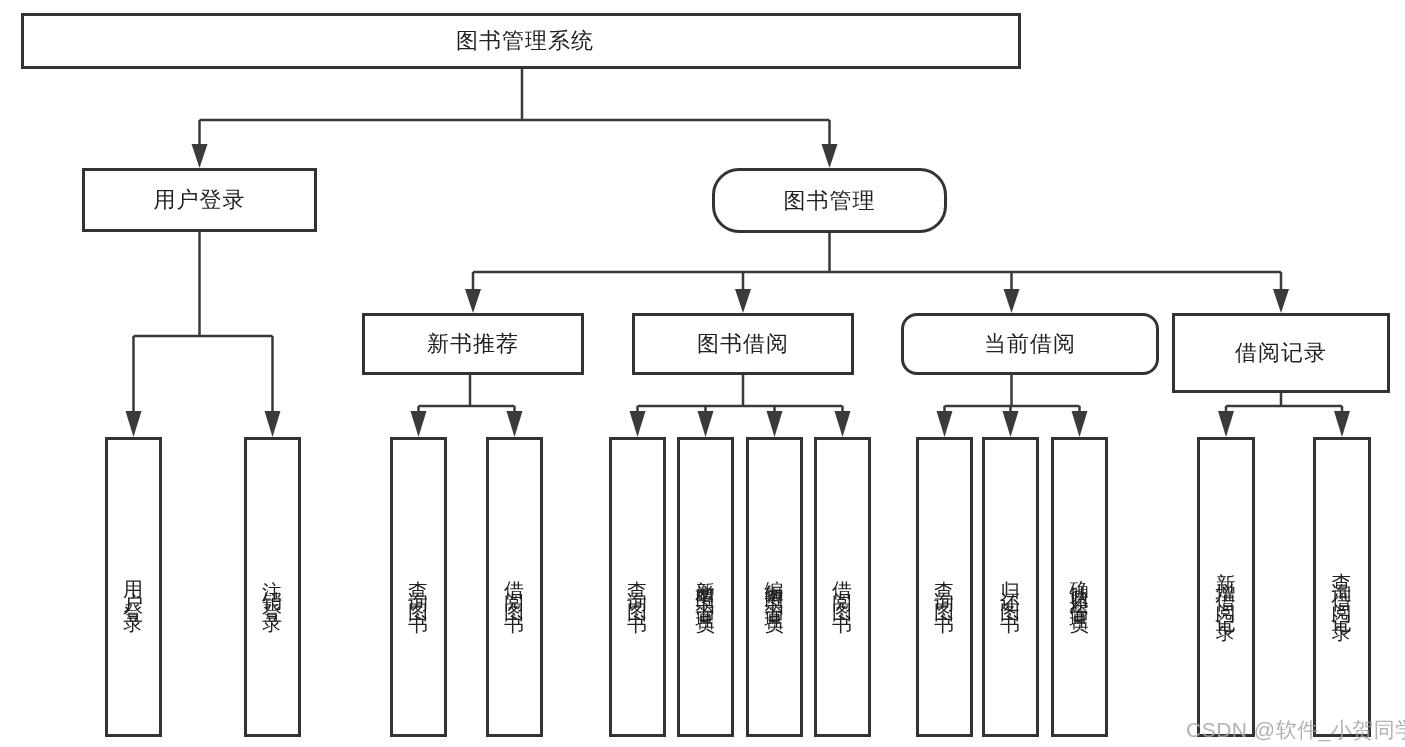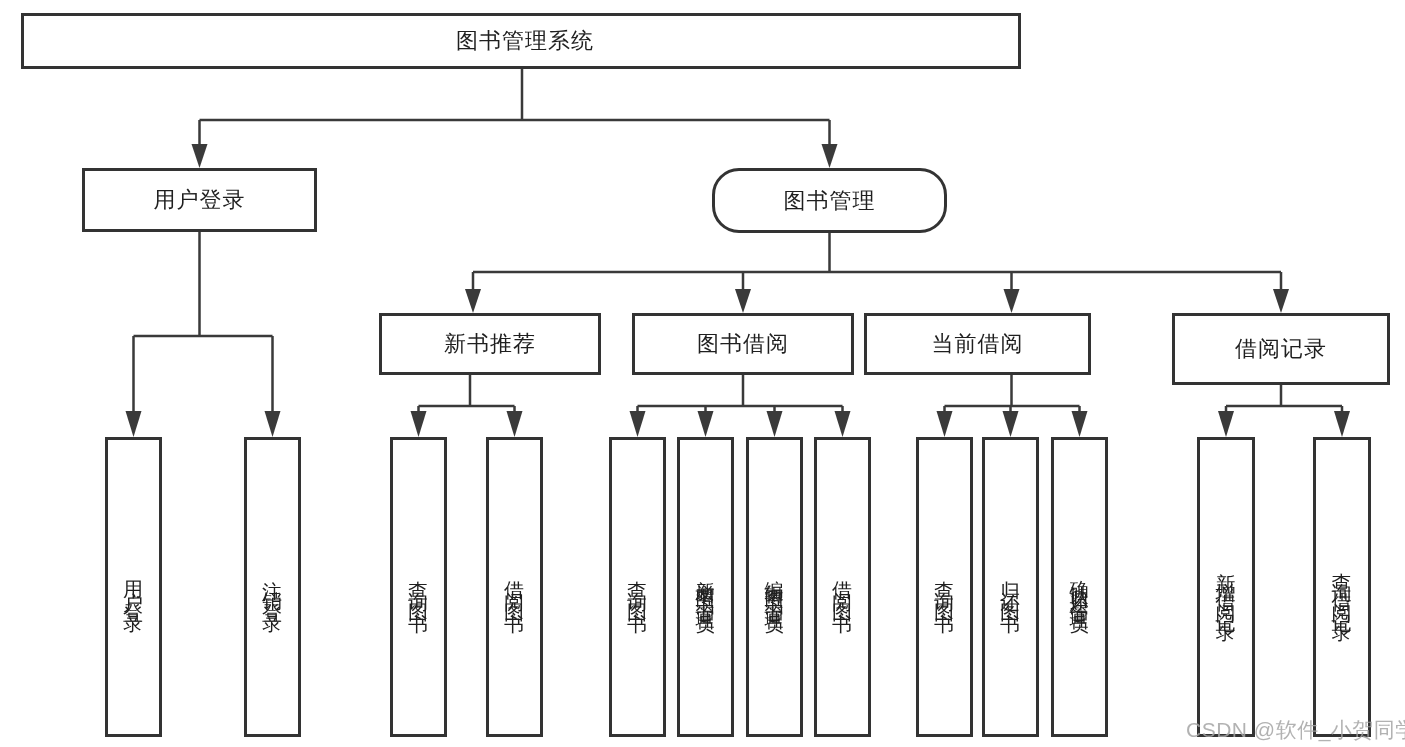--- a/index.html
+++ b/index.html
@@ -110,30 +110,30 @@
     <span>图书管理系统</span>
   </div>
 
   <div class="node h" style="left:82px; top:168px; width:235px; height:64px;">
     <span>用户登录</span>
   </div>
   <div class="node h" style="left:712px; top:168px; width:235px; height:65px;border-radius:27px;">
     <span>图书管理</span>
   </div>
 
-  <div class="node h" style="left:362px; top:313px; width:222px; height:62px;margin-left:17px;">
+  <div class="node h" style="left:362px; top:313px; width:222px; height:62px;">
     <span>新书推荐</span>
   </div>
   <div class="node h" style="left:632px; top:313px; width:222px; height:62px;align-items:center;">
     <span>图书借阅</span>
   </div>
-  <div class="node h" style="left:864px; top:313px; width:227px; height:62px;">
+  <div class="node h" style="left:901px; top:313px; width:258px; height:62px;border-radius:16px;">
     <span>当前借阅</span>
   </div>
-  <div class="node h" style="left:1172px; top:313px; width:218px; height:72px;">
+  <div class="node h" style="left:1172px; top:313px; width:218px; height:80px;">
     <span>借阅记录</span>
   </div>
 
   <div class="node leaf" style="left:105px; top:437px; width:57px; height:300px;">
     <span class="vtext">用户登录</span>
   </div>
   <div class="node leaf" style="left:244px; top:437px; width:57px; height:300px;">
     <span class="vtext">注销登录</span>
   </div>
 

